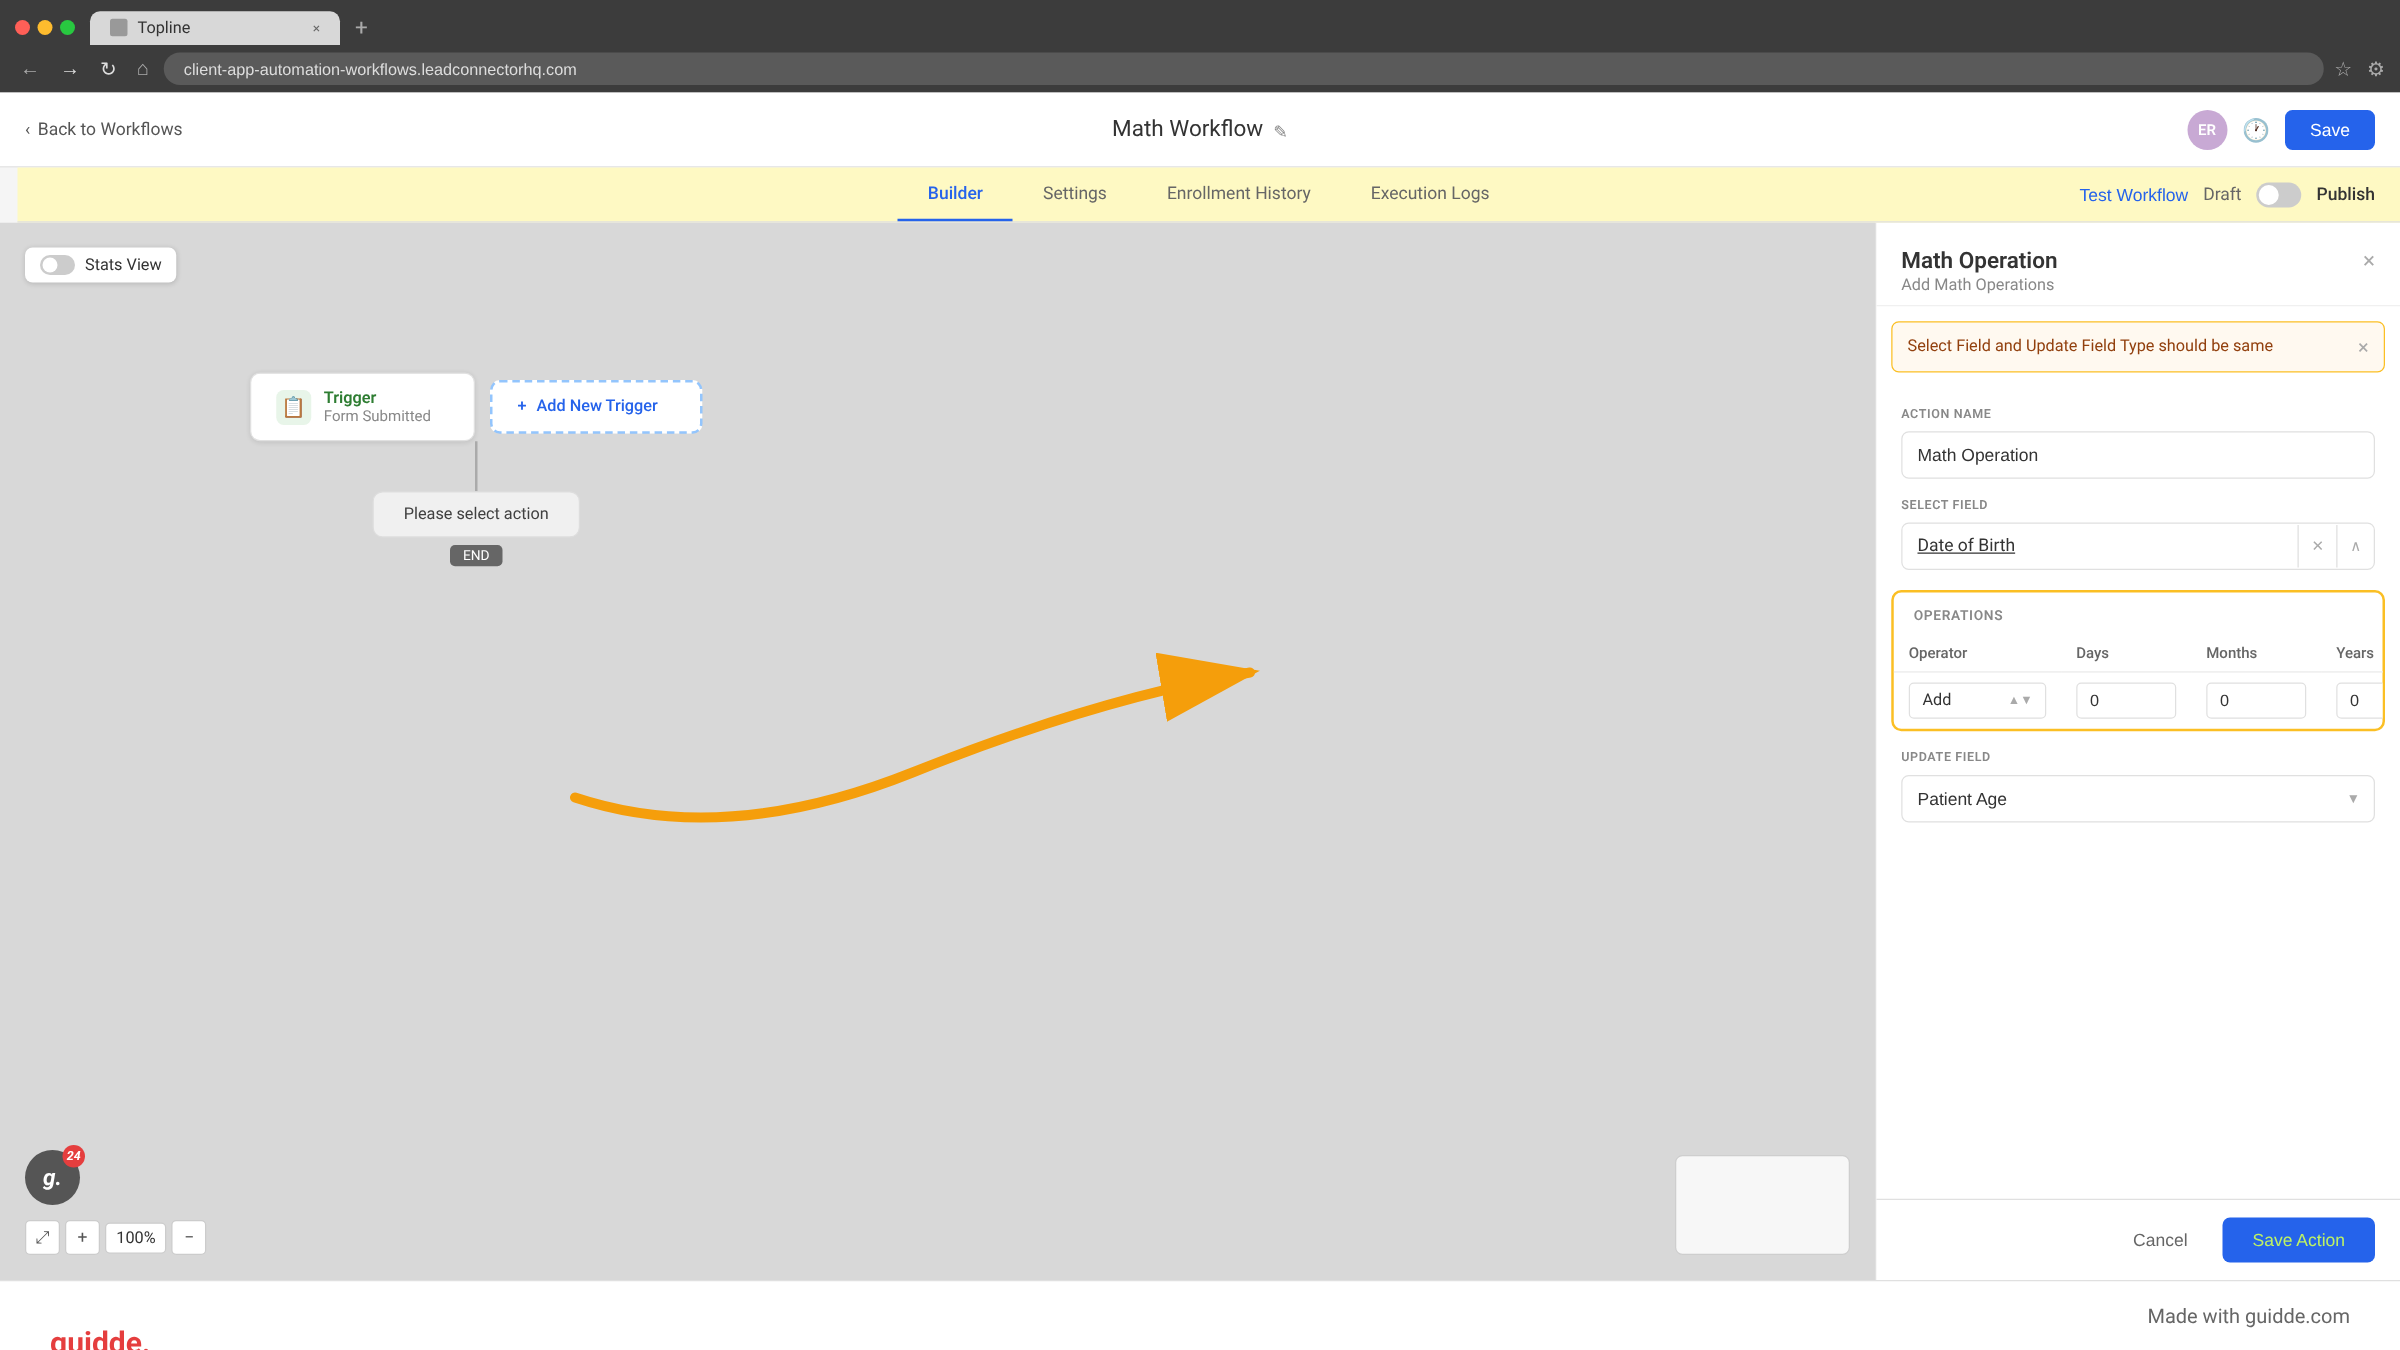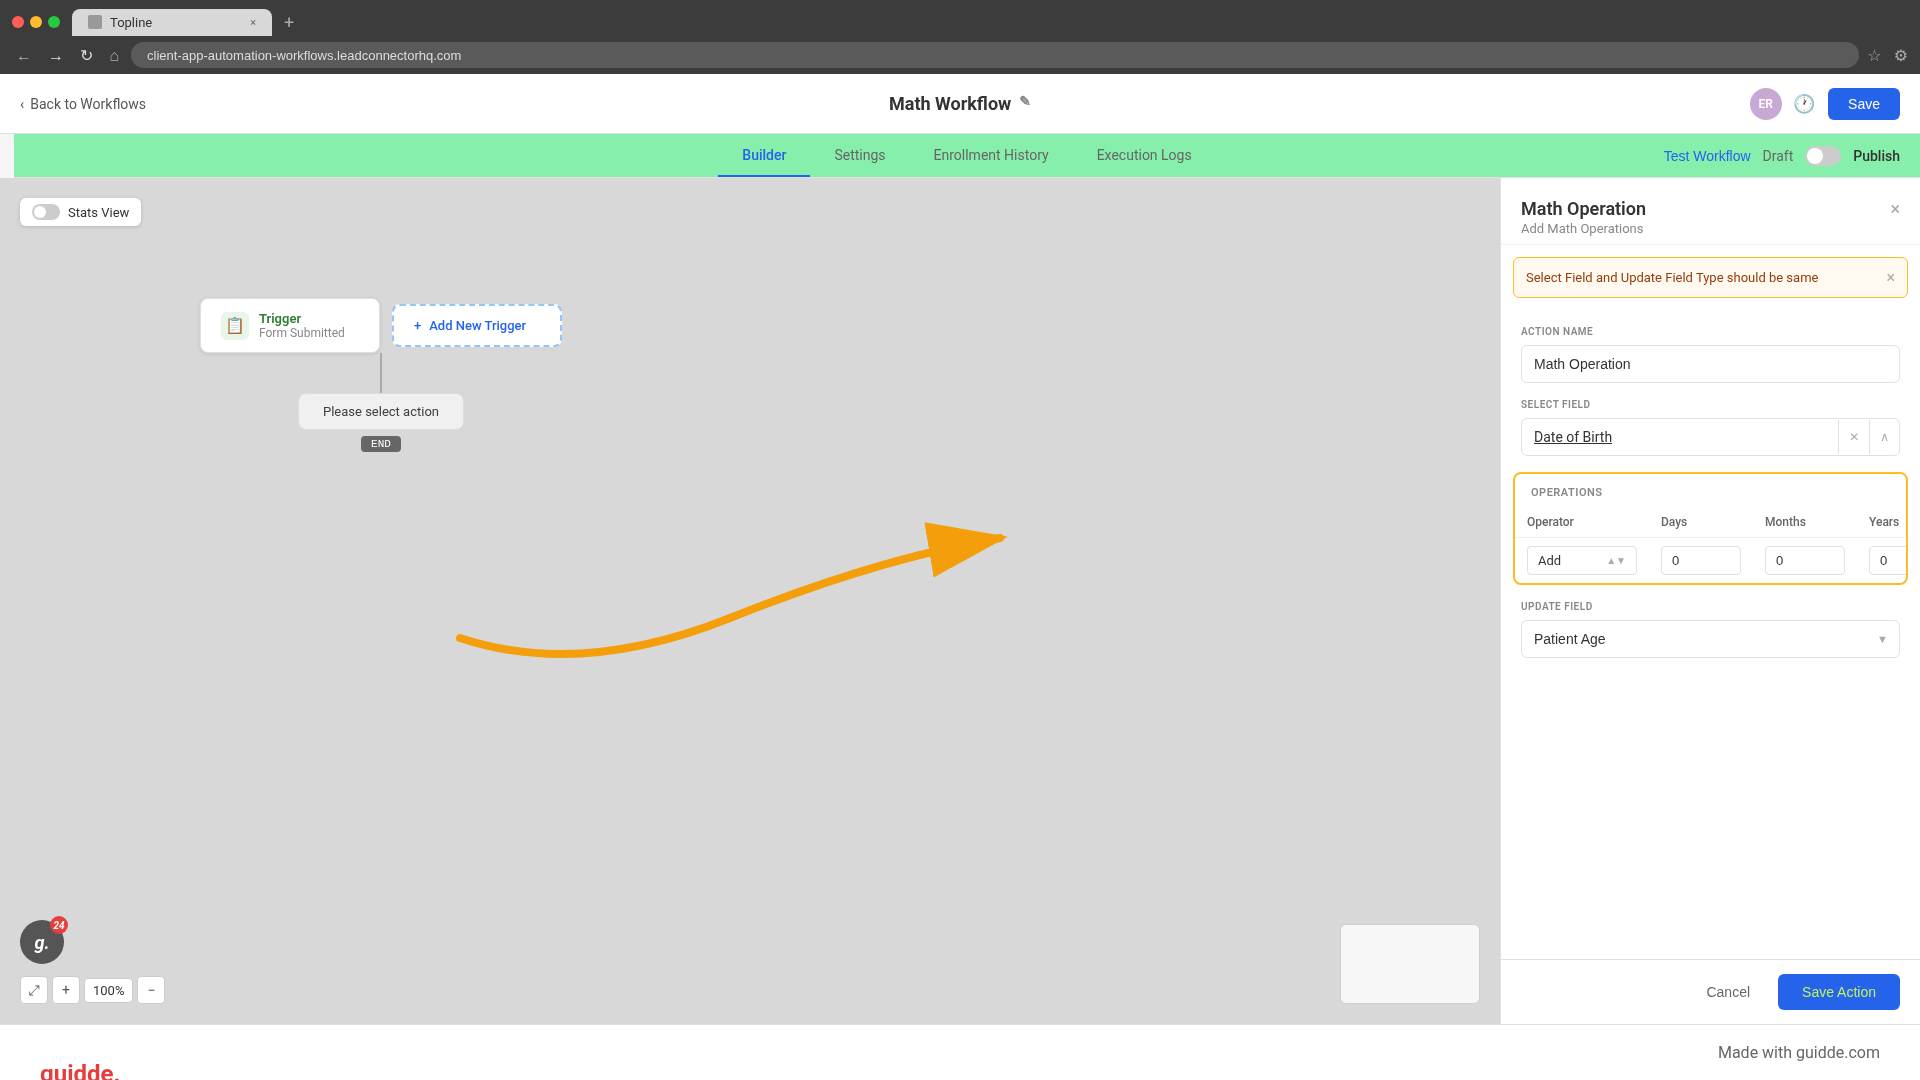--- a/index.html
+++ b/index.html
@@ -115,24 +115,24 @@
       gap: 6px;
       color: #555;
       font-size: 14px;
       cursor: pointer;
     }
     .workflow-title {
       position: absolute;
       left: 50%;
       transform: translateX(-50%);
       display: flex;
-      align-items: flex-start;
+      align-items: flex-end;
       gap: 8px;
       font-size: 18px;
-      font-weight: 700;
+      font-weight: 400;
       color: #333;
     }
     .edit-icon {
       color: #888;
       font-size: 14px;
       cursor: pointer;
     }
     .header-right {
       margin-left: auto;
       display: flex;
@@ -166,21 +166,21 @@
       font-weight: 500;
       cursor: pointer;
     }
 
     
     .nav-tabs {
       display: flex;
       align-items: center;
       justify-content: center;
       gap: 0;
-      background: #86efac;
+      background: #fef9c3;
       border-bottom: 1px solid #e0e0e0;
       padding: 0;
       height: 44px;
       position: relative;
       margin-left: 14px;
     }
     .nav-tab {
       padding: 12px 24px;
       font-size: 14px;
       color: #666;
@@ -359,21 +359,20 @@
       text-align: center;
     }
     .end-badge {
       background: #666;
       color: #fff;
       border-radius: 4px;
       padding: 2px 10px;
       font-size: 11px;
       text-align: center;
       margin-top: 6px;
-      font-family: Liberation Mono, monospace;
     }
 
     
     .minimap {
       position: absolute;
       bottom: 20px;
       right: 20px;
       width: 140px;
       height: 80px;
       background: #fff;

